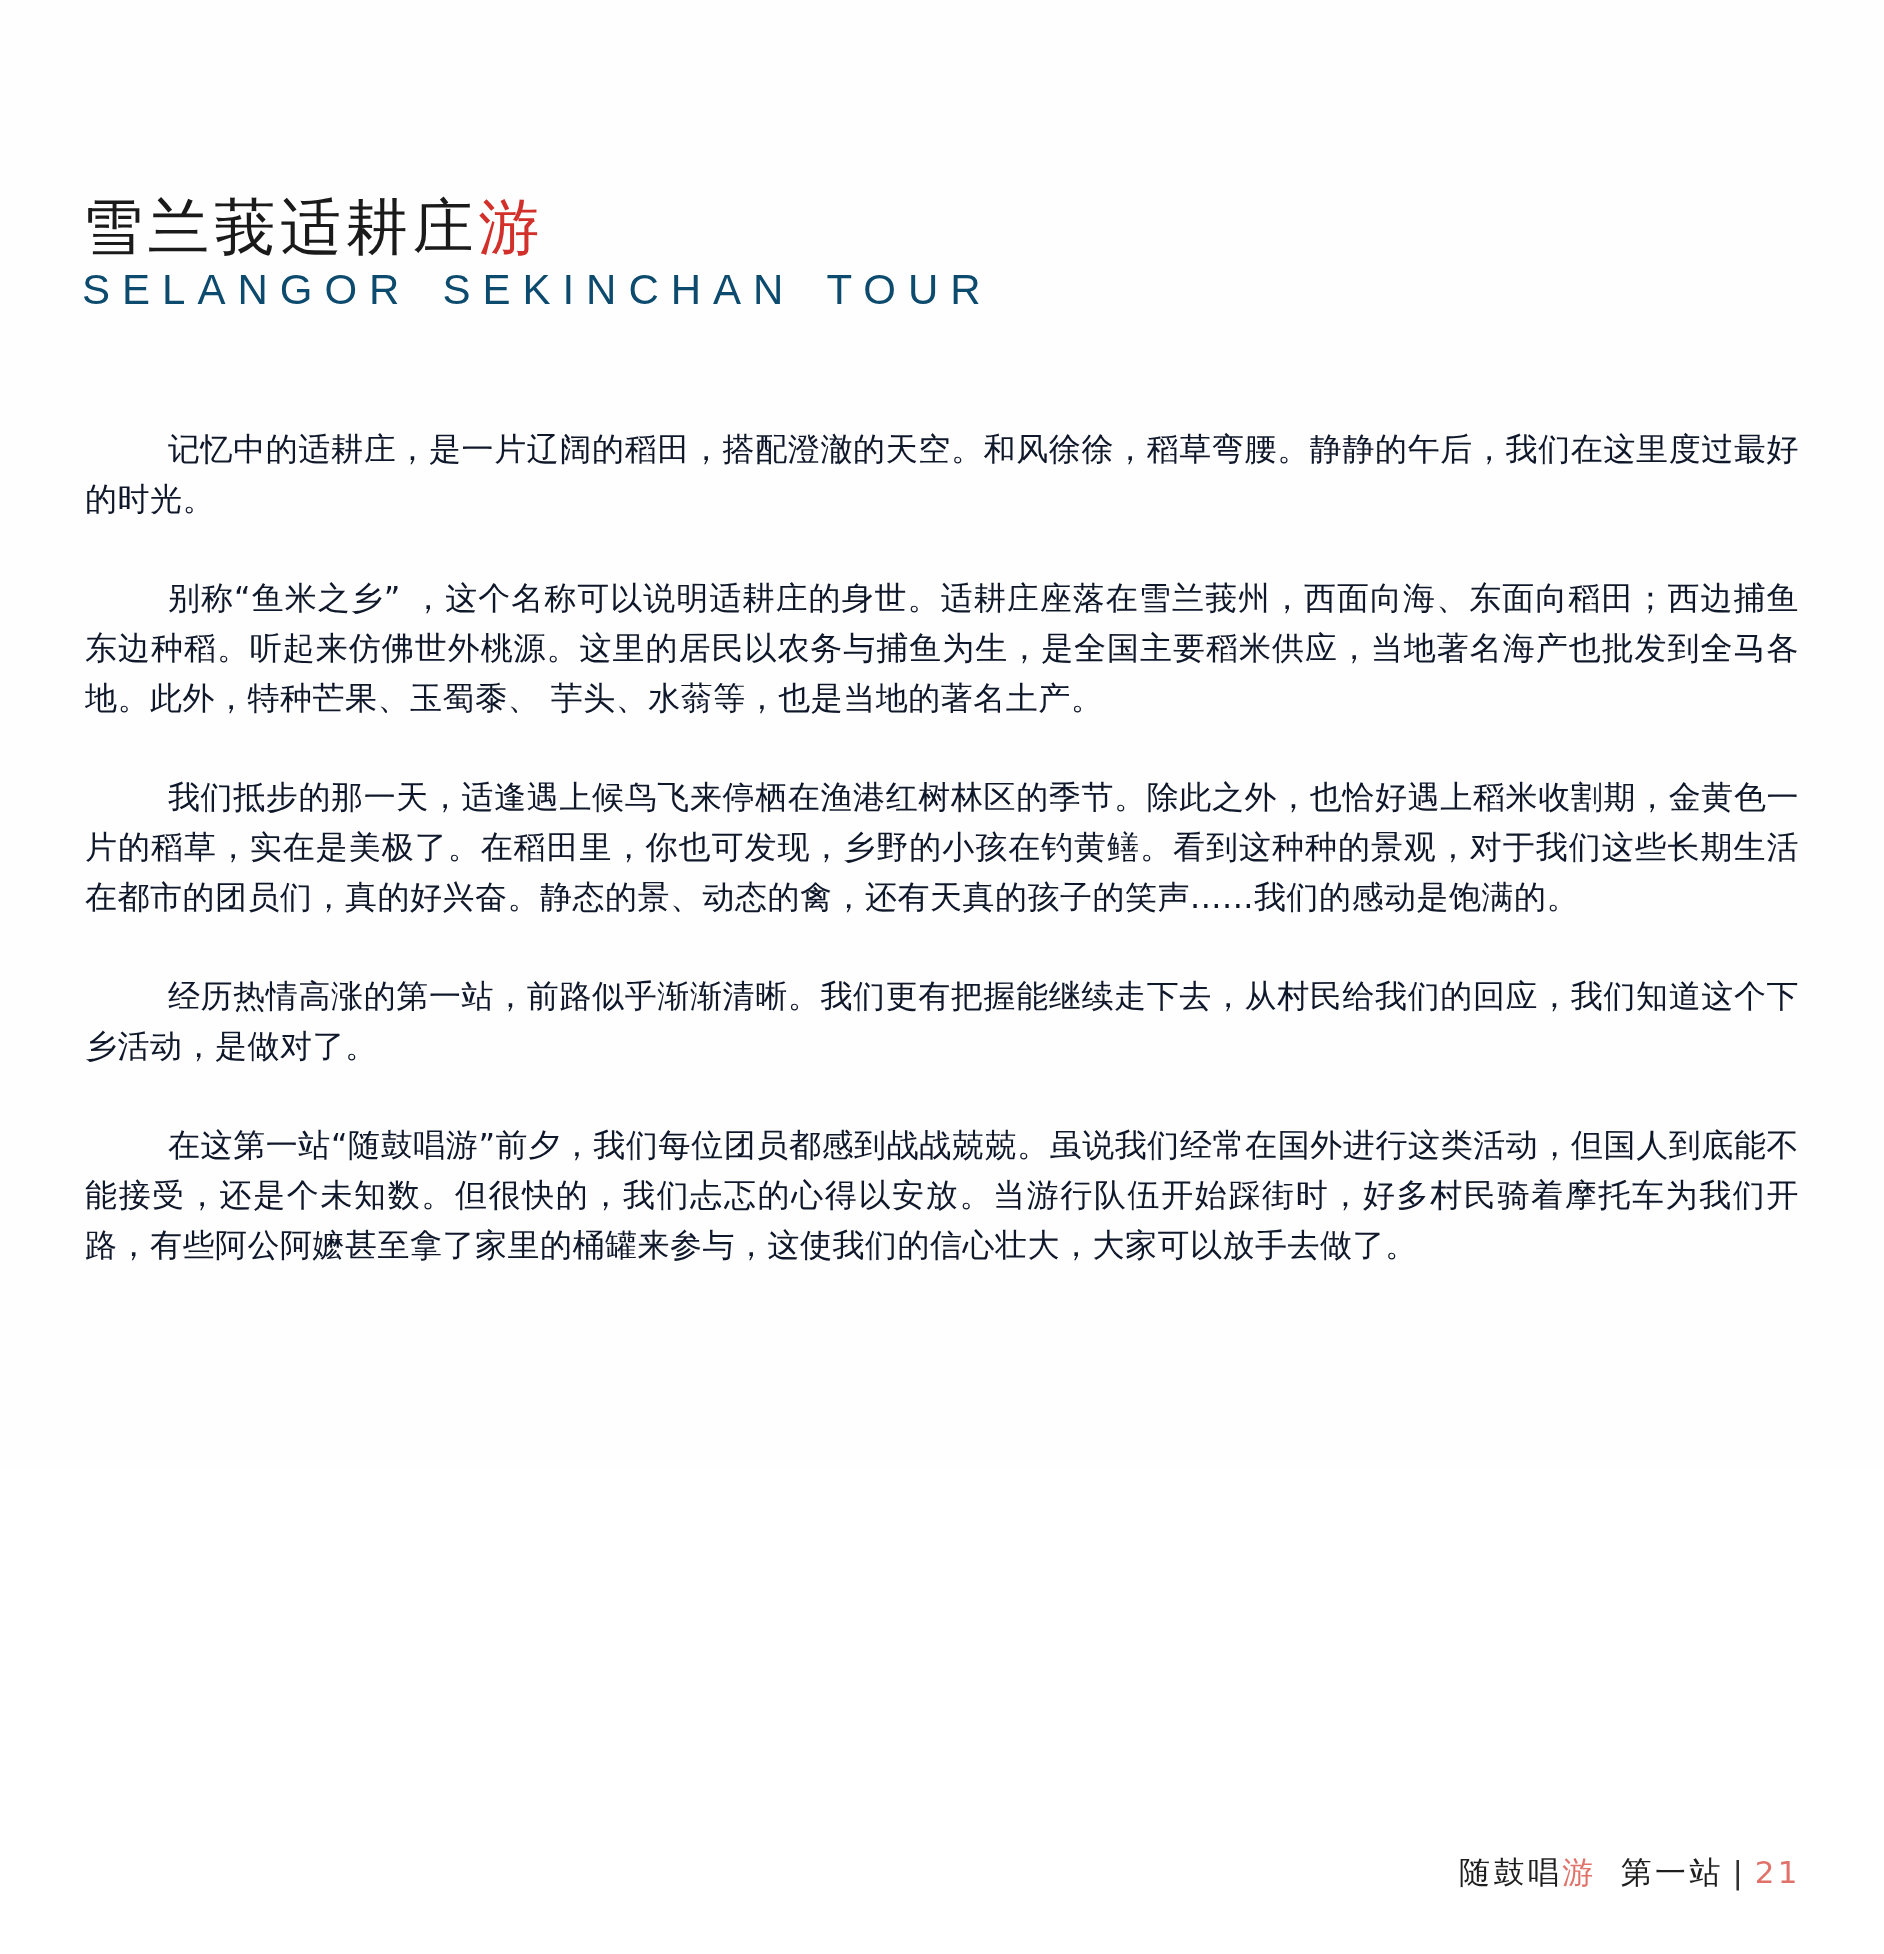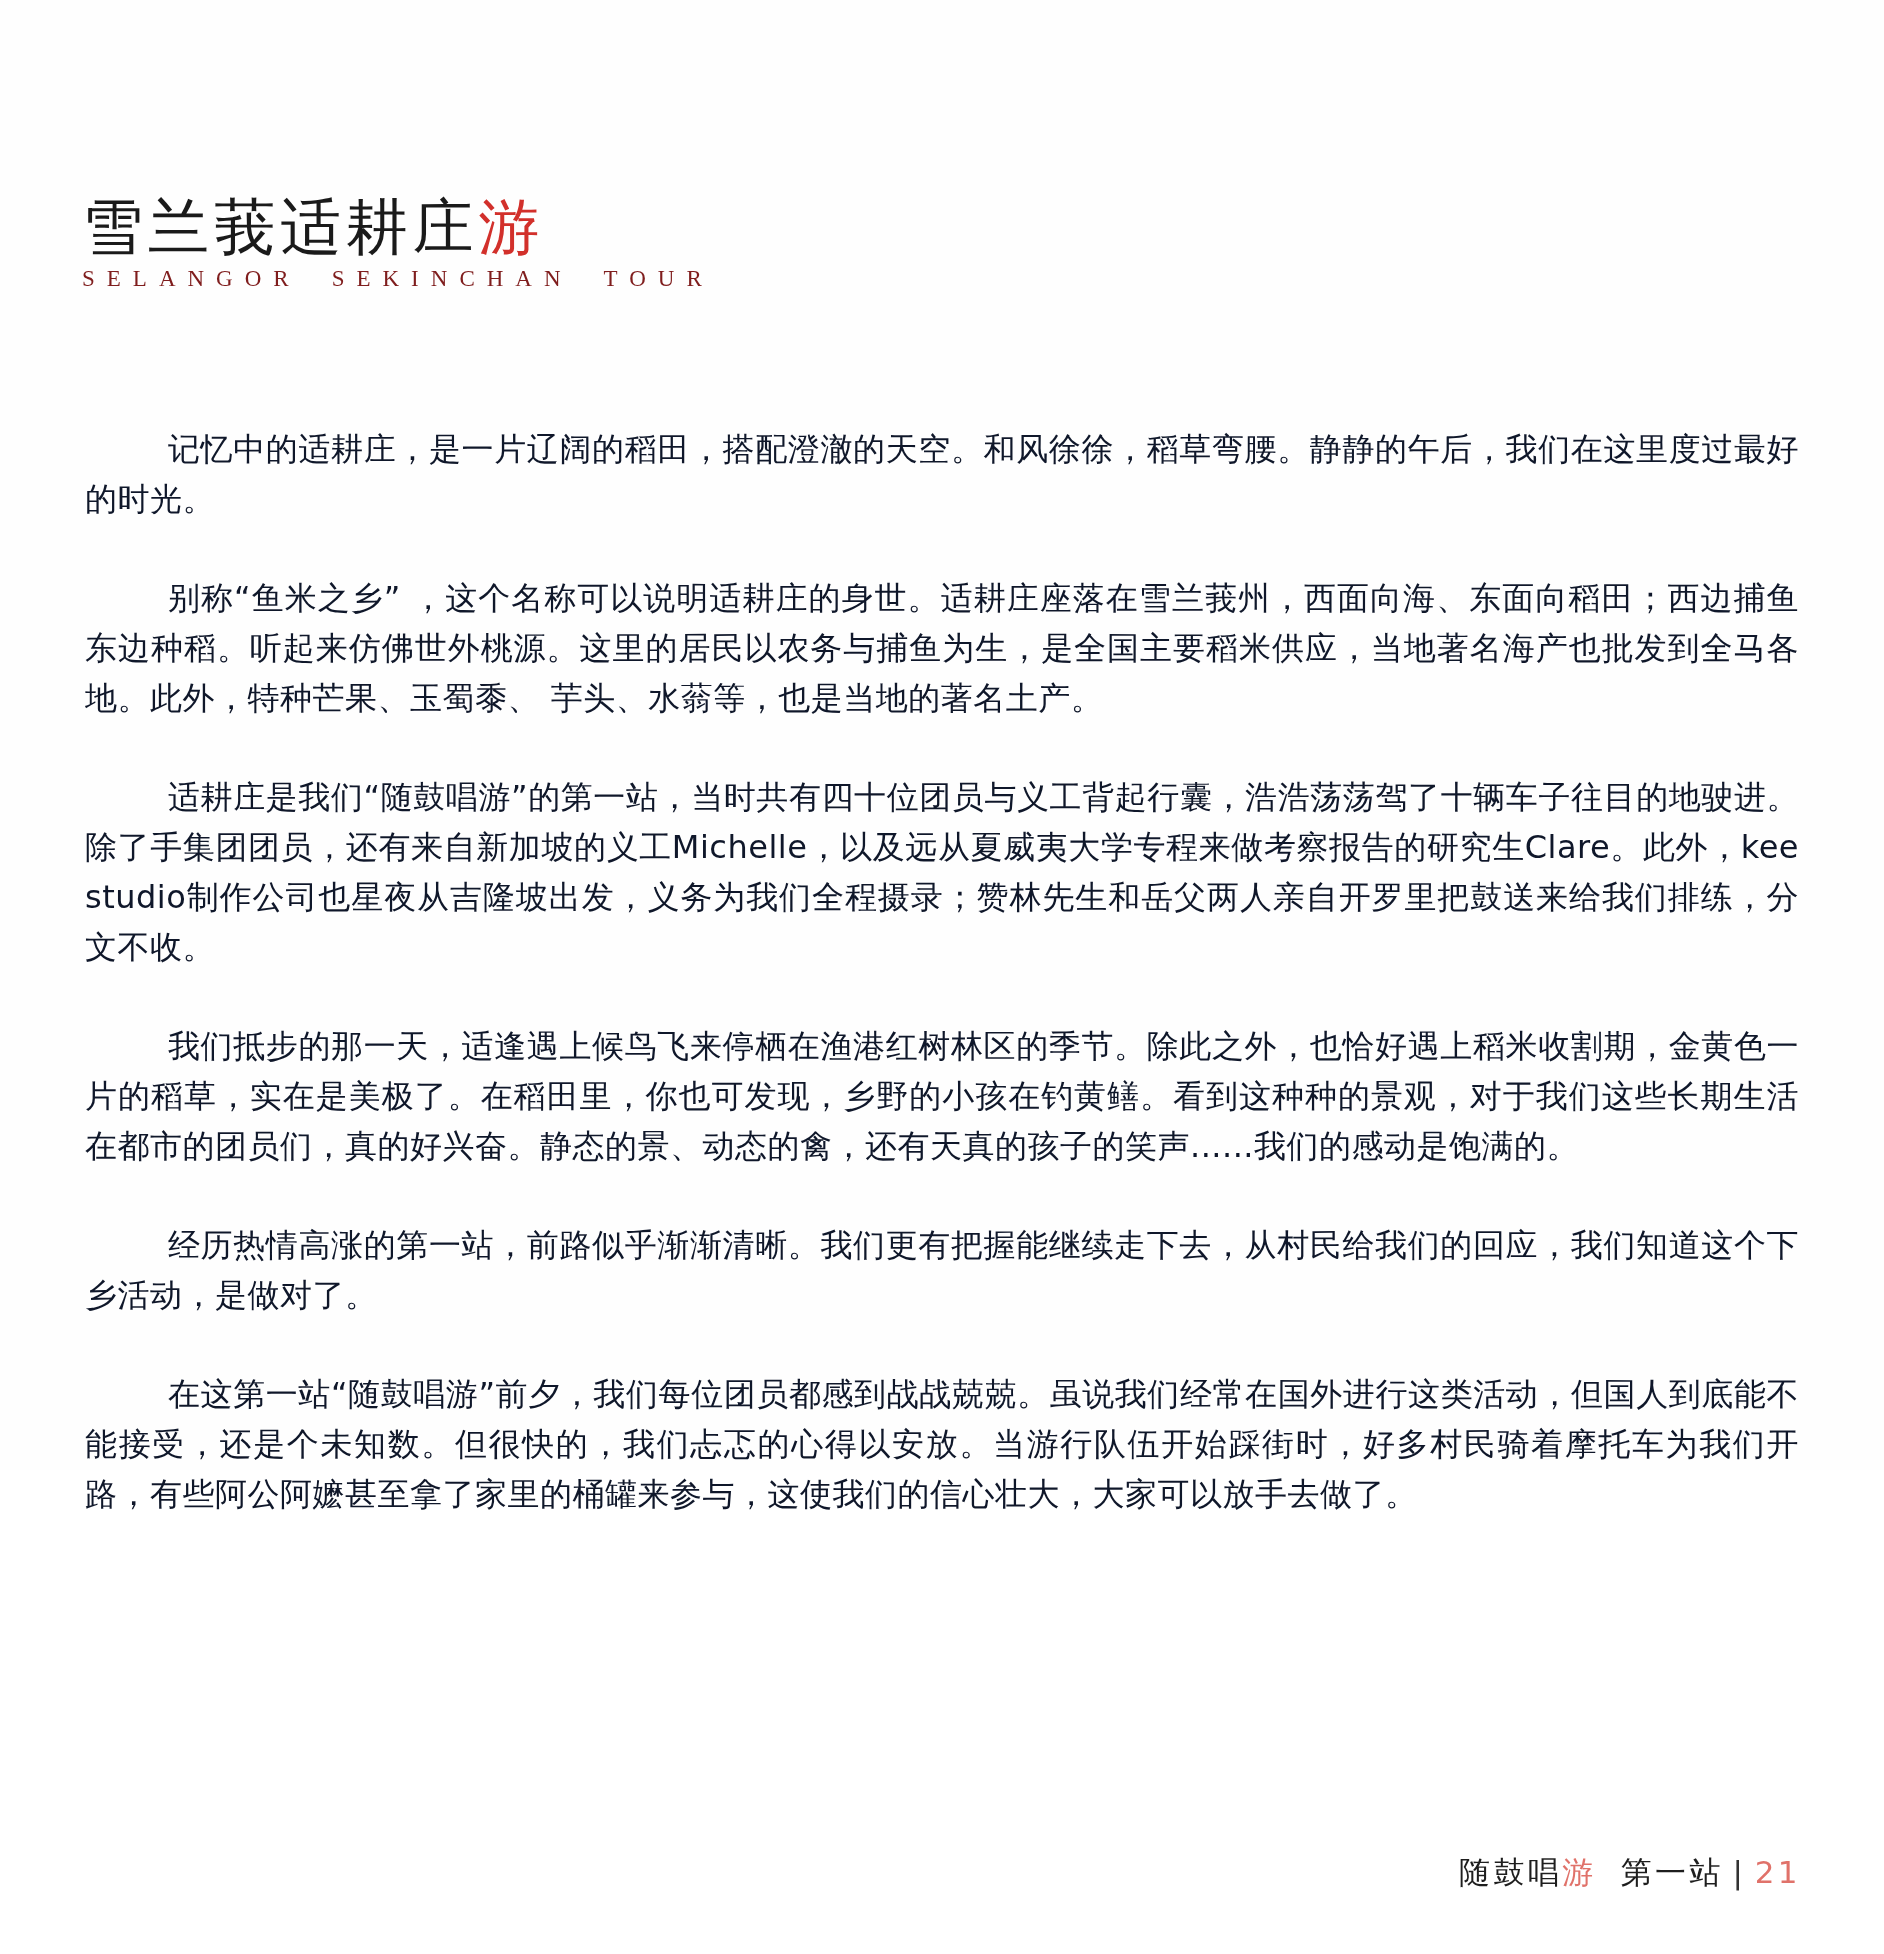--- a/index.html
+++ b/index.html
@@ -34,24 +34,24 @@
       color: #1a1a1a;
       font-weight: normal;
       margin: 0;
       white-space: nowrap;
     }
     .title-zh .accent {
       color: #d2302b;
     }
     .title-en {
       margin-top: 3.4px;
-      font-family: Liberation Serif, serif;
-      font-size: 23px;
+      font-family: Liberation Sans, sans-serif;
+      font-size: 42px;
       letter-spacing: 12px;
-      color: #7f1d1d;
+      color: #0c4a6e;
       white-space: nowrap;
     }
     .title-en span.gap {
       display: inline-block;
       width: 31px;
     }
     .body-text {
       position: absolute;
       left: 85px;
       top: 424px;
@@ -86,21 +86,20 @@
 <div class="page">
 
   <div class="title-block">
     <h1 class="title-zh"><span>雪兰莪适耕庄</span><span class="accent">游</span></h1>
     <div class="title-en"><span>SELANGOR</span><span class="gap"></span><span>SEKINCHAN</span><span class="gap"></span><span>TOUR</span></div>
   </div>
 
   <div class="body-text">
     <p class="para">记忆中的适耕庄，是一片辽阔的稻田，搭配澄澈的天空。和风徐徐，稻草弯腰。静静的午后，我们在这里度过最好的时光。</p>
     <p class="para">别称“鱼米之乡” ，这个名称可以说明适耕庄的身世。适耕庄座落在雪兰莪州，西面向海、东面向稻田；西边捕鱼东边种稻。听起来仿佛世外桃源。这里的居民以农务与捕鱼为生，是全国主要稻米供应，当地著名海产也批发到全马各地。此外，特种芒果、玉蜀黍、 芋头、水蓊等，也是当地的著名土产。</p>
-    <p class="para">适耕庄是我们“随鼓唱游”的第一站，当时共有四十位团员与义工背起行囊，浩浩荡荡驾了十辆车子往目的地驶进。除了手集团团员，还有来自新加坡的义工Michelle，以及远从夏威夷大学专程来做考察报告的研究生Clare。此外，kee studio制作公司也星夜从吉隆坡出发，义务为我们全程摄录；赞林先生和岳父两人亲自开罗里把鼓送来给我们排练，分文不收。</p>
     <p class="para">我们抵步的那一天，适逢遇上候鸟飞来停栖在渔港红树林区的季节。除此之外，也恰好遇上稻米收割期，金黄色一片的稻草，实在是美极了。在稻田里，你也可发现，乡野的小孩在钓黄鳝。看到这种种的景观，对于我们这些长期生活在都市的团员们，真的好兴奋。静态的景、动态的禽，还有天真的孩子的笑声......我们的感动是饱满的。</p>
     <p class="para">经历热情高涨的第一站，前路似乎渐渐清晰。我们更有把握能继续走下去，从村民给我们的回应，我们知道这个下乡活动，是做对了。</p>
     <p class="para">在这第一站“随鼓唱游”前夕，我们每位团员都感到战战兢兢。虽说我们经常在国外进行这类活动，但国人到底能不能接受，还是个未知数。但很快的，我们忐忑的心得以安放。当游行队伍开始踩街时，好多村民骑着摩托车为我们开路，有些阿公阿嬷甚至拿了家里的桶罐来参与，这使我们的信心壮大，大家可以放手去做了。</p>
   </div>
 
   <div class="footer">
     <span>随鼓唱</span><span class="accent">游</span><span class="gap"></span><span>第一站</span><span class="sep">|</span><span class="accent">21</span>
   </div>
 
 </div>

